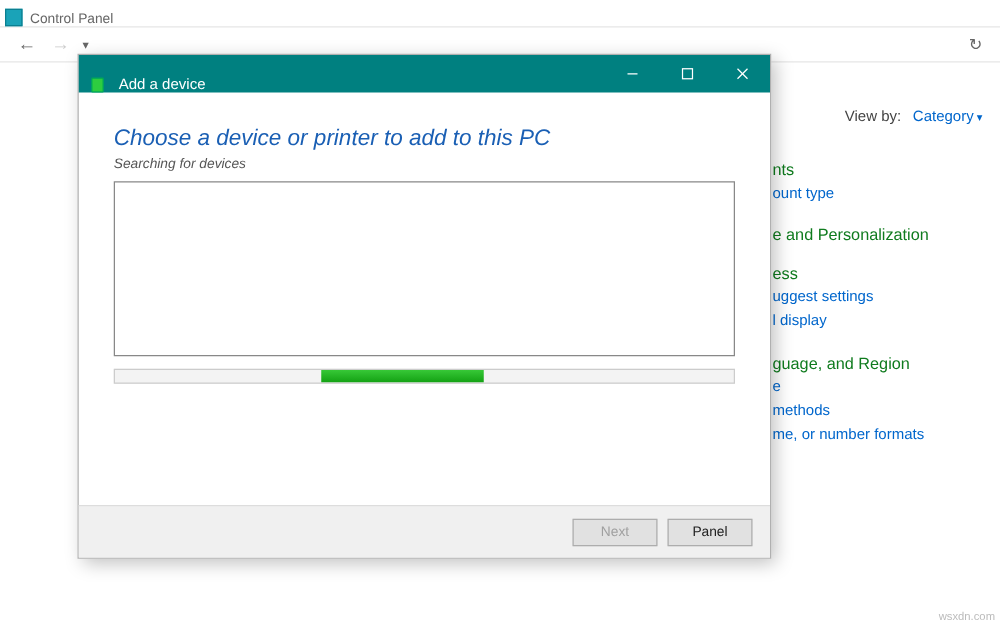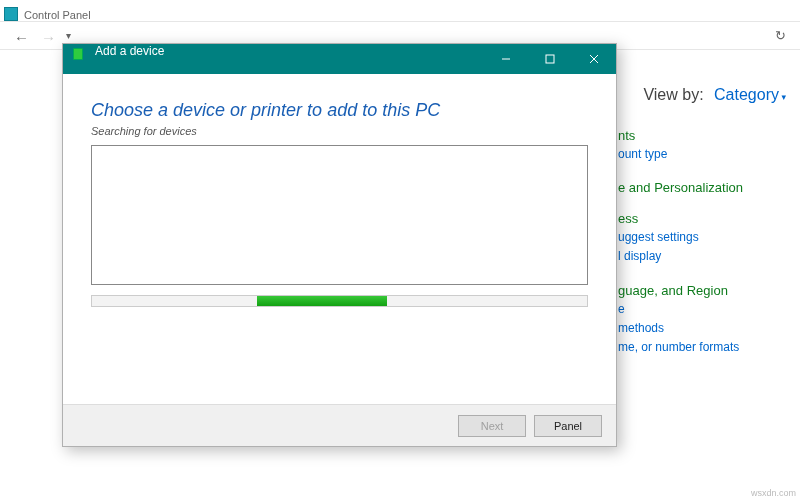--- a/index.html
+++ b/index.html
@@ -9,40 +9,40 @@
   .cp-titlebar { height: 22px; background: #fff; border-bottom: 1px solid #e6e6e6; display: flex; align-items: flex-end; padding: 0 4px; }
   .cp-titlebar .cp-icon { width: 14px; height: 14px; background: #1aa3b8; margin-right: 6px; border: 1px solid #0b7f91; }
   .cp-titlebar .cp-title { font-size: 11px; color: #666; }
 
   .cp-toolbar { height: 28px; display: flex; align-items: center; padding: 0 8px; border-bottom: 1px solid #e6e6e6; }
   .cp-toolbar .nav-arrow { font-size: 15px; color: #666; padding: 0 6px; }
   .cp-toolbar .nav-arrow.disabled { color: #ccc; }
   .cp-toolbar .refresh-btn { margin-left: auto; font-size: 13px; color: #666; padding: 0 6px; }
   .cp-toolbar .dropdown-btn { font-size: 10px; color: #666; padding: 0 4px; }
 
-  .cp-viewby-row { position: absolute; right: 14px; top: 86px; font-size: 16px; color: #444; }
+  .cp-viewby-row { position: absolute; right: 14px; top: 86px; font-size: 12px; color: #444; }
   .cp-viewby-row .viewby-link { color: #0066cc; margin-left: 6px; }
   .cp-viewby-row .viewby-link::after { content: " \25BE"; font-size: 9px; }
 
   .cp-categories { position: absolute; left: 618px; top: 128px; width: 170px; }
   .cp-cat { margin-bottom: 16px; }
   .cp-cat-head { color: #0f7b1e; font-size: 13px; margin-bottom: 2px; }
   .cp-cat-link { color: #0066cc; font-size: 12px; display: block; line-height: 1.6; }
 
   
   .dialog {
     position: absolute;
     left: 62px; top: 43px;
     width: 555px; height: 404px;
     background: #fff;
     border: 1px solid #b0b0b0;
     box-shadow: 4px 4px 14px rgba(0,0,0,0.25);
   }
   .dlg-titlebar {
-    height: 30px; background: #008080; display: flex; align-items: flex-start;
+    height: 30px; background: #008080; display: flex; align-items: flex-end;
     padding-left: 10px; color: #fff;
   }
   .dlg-titlebar .dlg-icon { width: 14px; height: 16px; margin-right: 8px; display: flex; align-items: flex-end; }
   .dlg-titlebar .dlg-icon span { display:inline-block; width:10px; height:12px; background:#2ecc40; border:1px solid #0a5; border-radius:1px; }
   .dlg-titlebar .dlg-title { font-size: 12px; }
   .dlg-titlebar .win-btns { margin-left: auto; display: flex; }
   .dlg-titlebar .win-btn { width: 44px; height: 30px; display:flex; align-items:center; justify-content:center; font-size:11px; color:#fff; }
   .dlg-titlebar .win-btn svg { stroke:#fff; }
 
   .dlg-body { padding: 26px 28px 0 28px; font-style: italic; }

